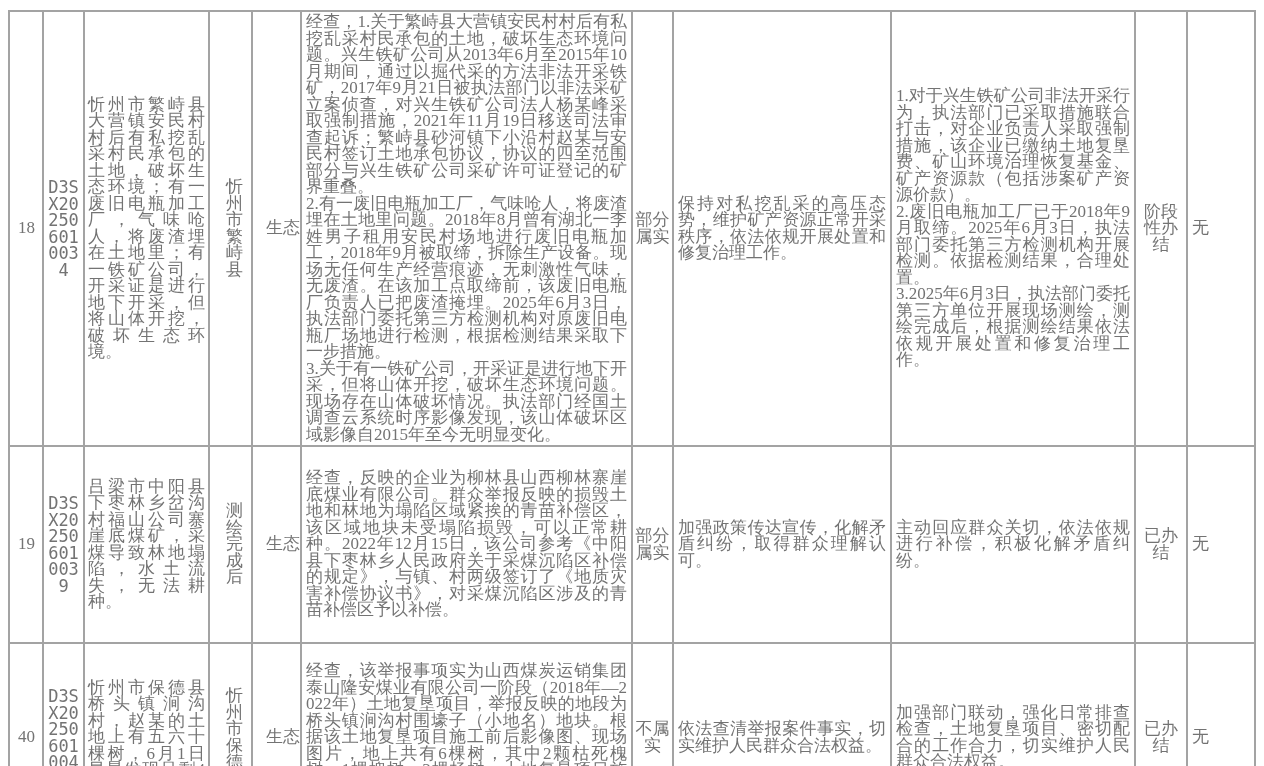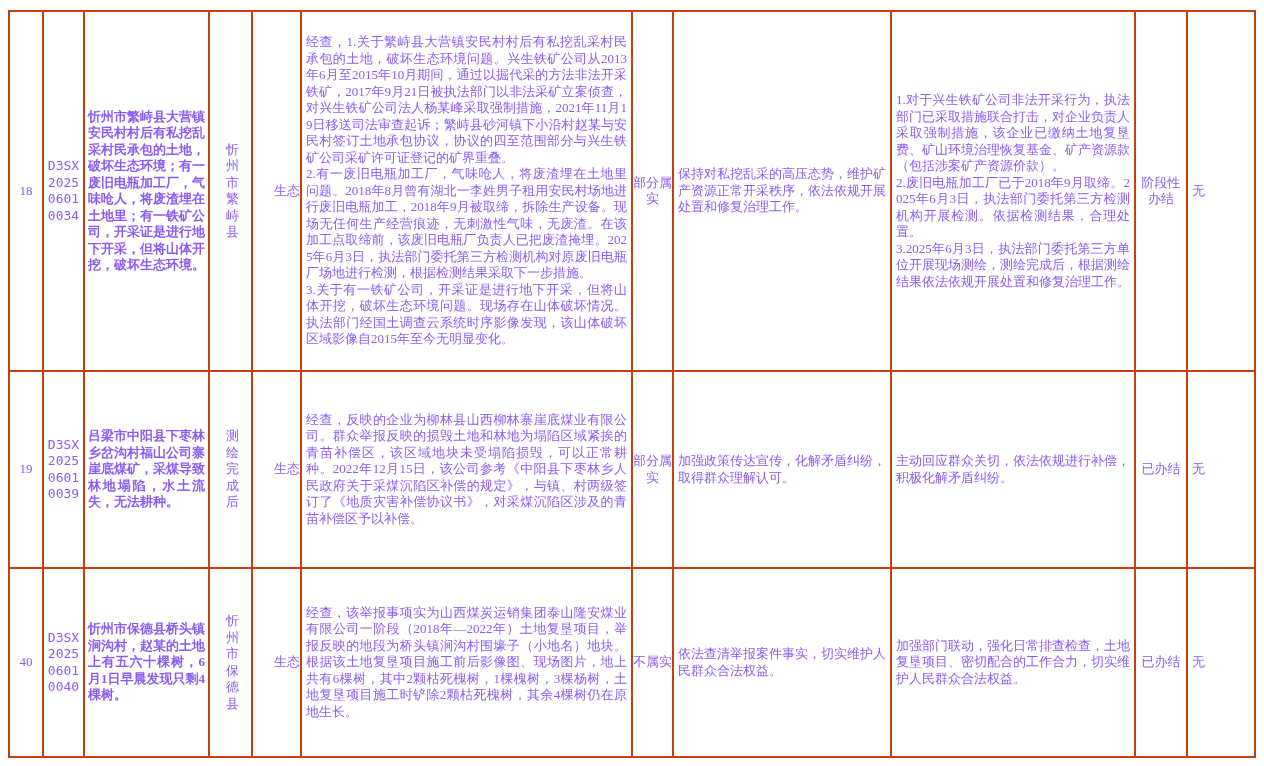--- a/index.html
+++ b/index.html
@@ -20,43 +20,42 @@
   }
   table.report {
     position: absolute;
     left: 8px;
     top: 10px;
     width: 1246px;
     border-collapse: collapse;
     table-layout: fixed;
   }
   table.report td {
-    border: 2px solid #c2410c;
+    border: 2px solid #a3a3a3;
     vertical-align: middle;
-    font-size: 13px;
+    font-size: 17px;
     line-height: 16.5px;
-    color: #8b5cf6;
+    color: #737373;
     overflow: hidden;
   }
   td.c-num   { text-align: center; padding: 8px; margin-top: 11px; }
   td.c-case  {
     text-align: center;
     padding: 0 1px;
     font-family: "DejaVu Sans Mono", monospace;
     font-size: 11.5px;
     word-break: break-all;
     line-height: 15px;
   }
   td.c-report {
     text-align: justify;
     padding: 4px 3px;
     word-break: break-all;
-    font-weight: bold;
   }
-  td.c-loc   { text-align: left; padding: 0 16px; word-break: break-all; }
+  td.c-loc   { text-align: right; padding: 0 8px; word-break: break-all; }
   td.c-cat   { text-align: right; padding: 0; }
   td.c-invest {
     text-align: justify;
     padding: 2px 4px;
     white-space: pre-wrap;
     word-break: break-all;
   }
   td.c-verify { text-align: center; padding: 0; word-break: break-all; border-radius: 16px; }
   td.c-measure {
     text-align: justify;

